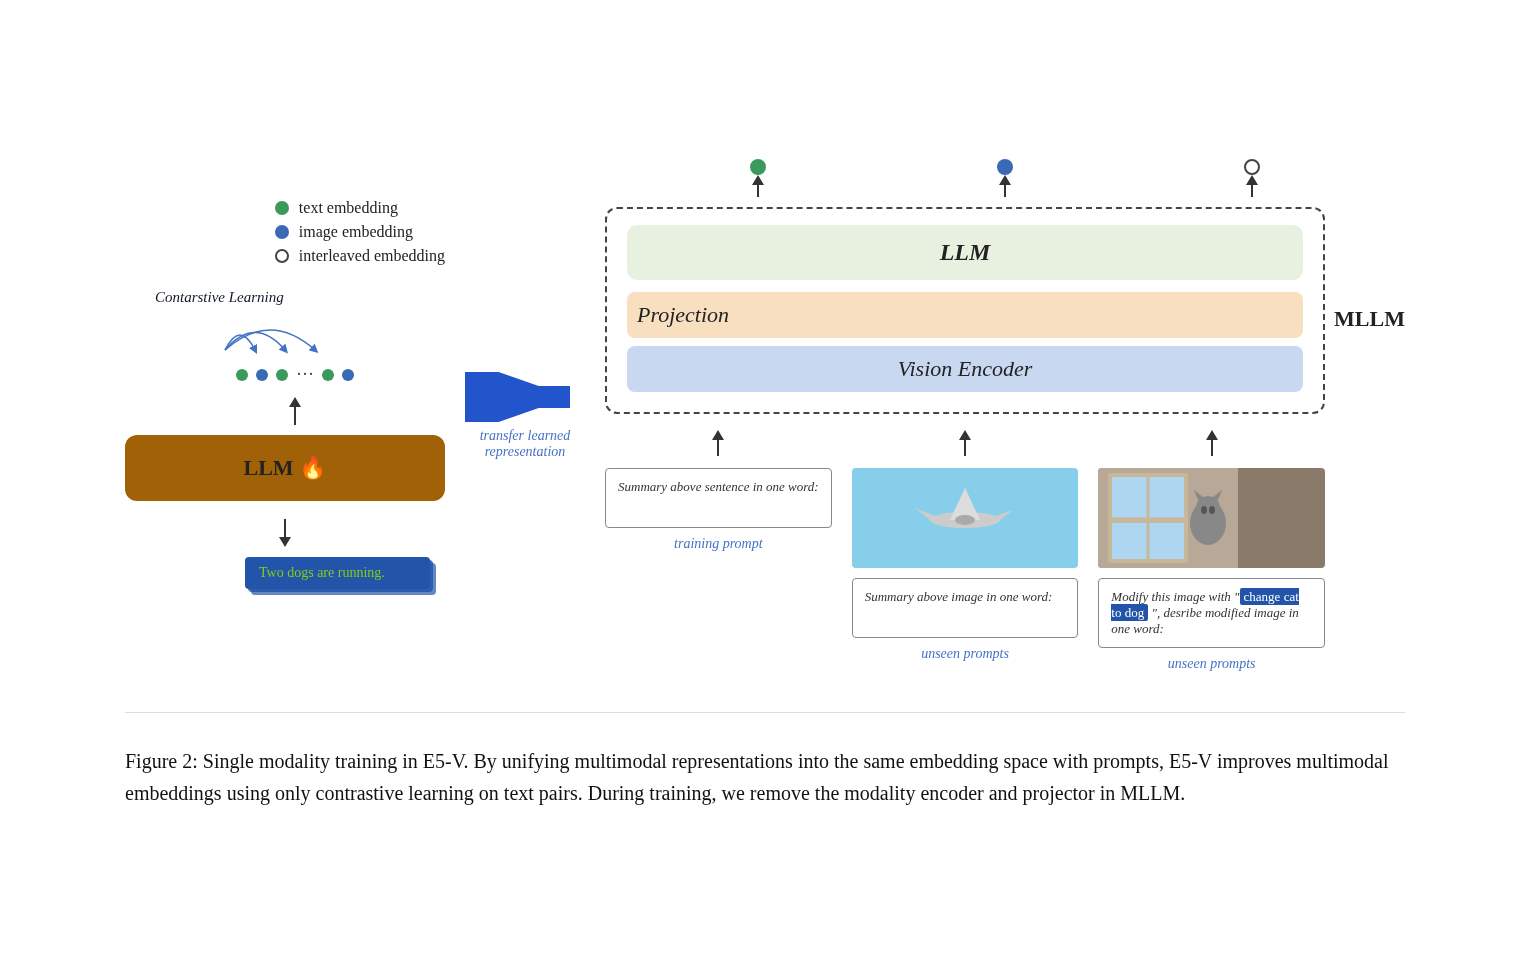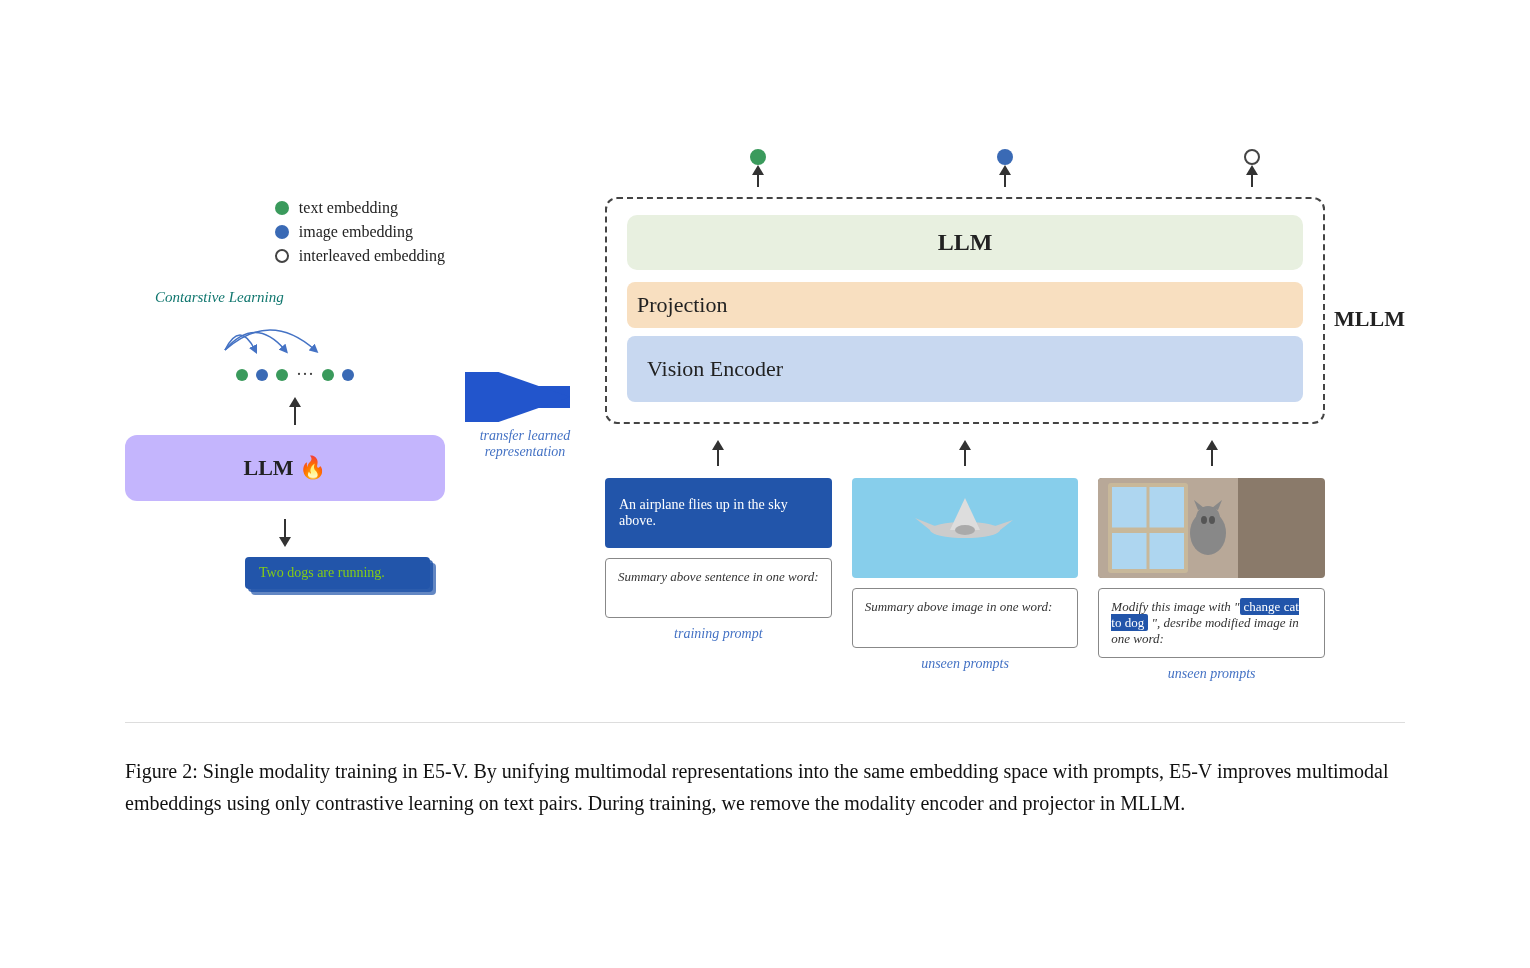--- a/index.html
+++ b/index.html
@@ -53,21 +53,21 @@
     }
     .dot-green { background: #3a9a5c; }
     .dot-blue { background: #3a6ab5; }
     .dot-empty { background: #fff; border: 2px solid #444; }
 
     .contrastive-section {
       position: relative;
       width: 300px;
     }
     .contrastive-label {
-      color: #0f766e;
+      color: #0f172a;
       font-size: 15px;
       font-style: italic;
       margin-bottom: 4px;
       margin-left: 10px;
     }
     .contrastive-arcs {
       display: flex;
       justify-content: center;
       margin-bottom: 2px;
       position: relative;
@@ -84,21 +84,21 @@
     .dots-row .dot { width: 12px; height: 12px; }
     .dots-ellipsis { font-size: 18px; color: #444; }
 
     .arrow-up-left {
       display: flex;
       justify-content: center;
       margin-bottom: 8px;
     }
 
     .llm-box-left {
-      background: #c4b5fd;
+      background: #a16207;
       border-radius: 12px;
       padding: 20px 40px;
       font-size: 22px;
       font-weight: bold;
       color: #222;
       margin-bottom: 16px;
       align-self: stretch;
       text-align: center;
     }
     .arrow-down-left {
@@ -154,20 +154,21 @@
       display: flex;
       flex-direction: column;
       align-items: center;
     }
 
     .dashed-box {
       border: 2px dashed #444;
       border-radius: 12px;
       padding: 16px 20px 20px 20px;
       margin-bottom: 16px;
+      font-style: italic;
     }
     .llm-box-right {
       background: #e8f0e0;
       border-radius: 10px;
       padding: 14px;
       font-size: 24px;
       font-weight: bold;
       text-align: center;
       color: #222;
       margin-bottom: 12px;
@@ -177,23 +178,23 @@
       border-radius: 8px;
       padding: 10px;
       font-size: 22px;
       text-align: left;
       color: #222;
       margin-bottom: 8px;
     }
     .vision-encoder-box {
       background: #c8d8f0;
       border-radius: 8px;
-      padding: 20px;
+      padding: 10px;
       font-size: 22px;
-      text-align: left;
+      text-align: center;
       color: #222;
     }
 
     .mllm-label {
       font-size: 22px;
       font-weight: bold;
       color: #222;
       text-align: right;
       margin-bottom: 16px;
       padding-right: 10px;
@@ -402,21 +403,20 @@
 
       <div class="bottom-inputs" style="margin-right:80px;">
 
         <div class="input-col">
           <div class="arrow-up-small">
             <svg width="16" height="28">
               <line x1="8" y1="26" x2="8" y2="4" stroke="#333" stroke-width="2"></line>
               <polygon points="2,10 8,0 14,10" fill="#333"></polygon>
             </svg>
           </div>
-          <div class="input-blue-box">An airplane flies up in the sky above.</div>
           <div class="prompt-box">
             <em>Summary above sentence in one word:</em>
           </div>
           <div class="col-label">training prompt</div>
         </div>
 
         <div class="input-col">
           <div class="arrow-up-small">
             <svg width="16" height="28">
               <line x1="8" y1="26" x2="8" y2="4" stroke="#333" stroke-width="2"></line>

